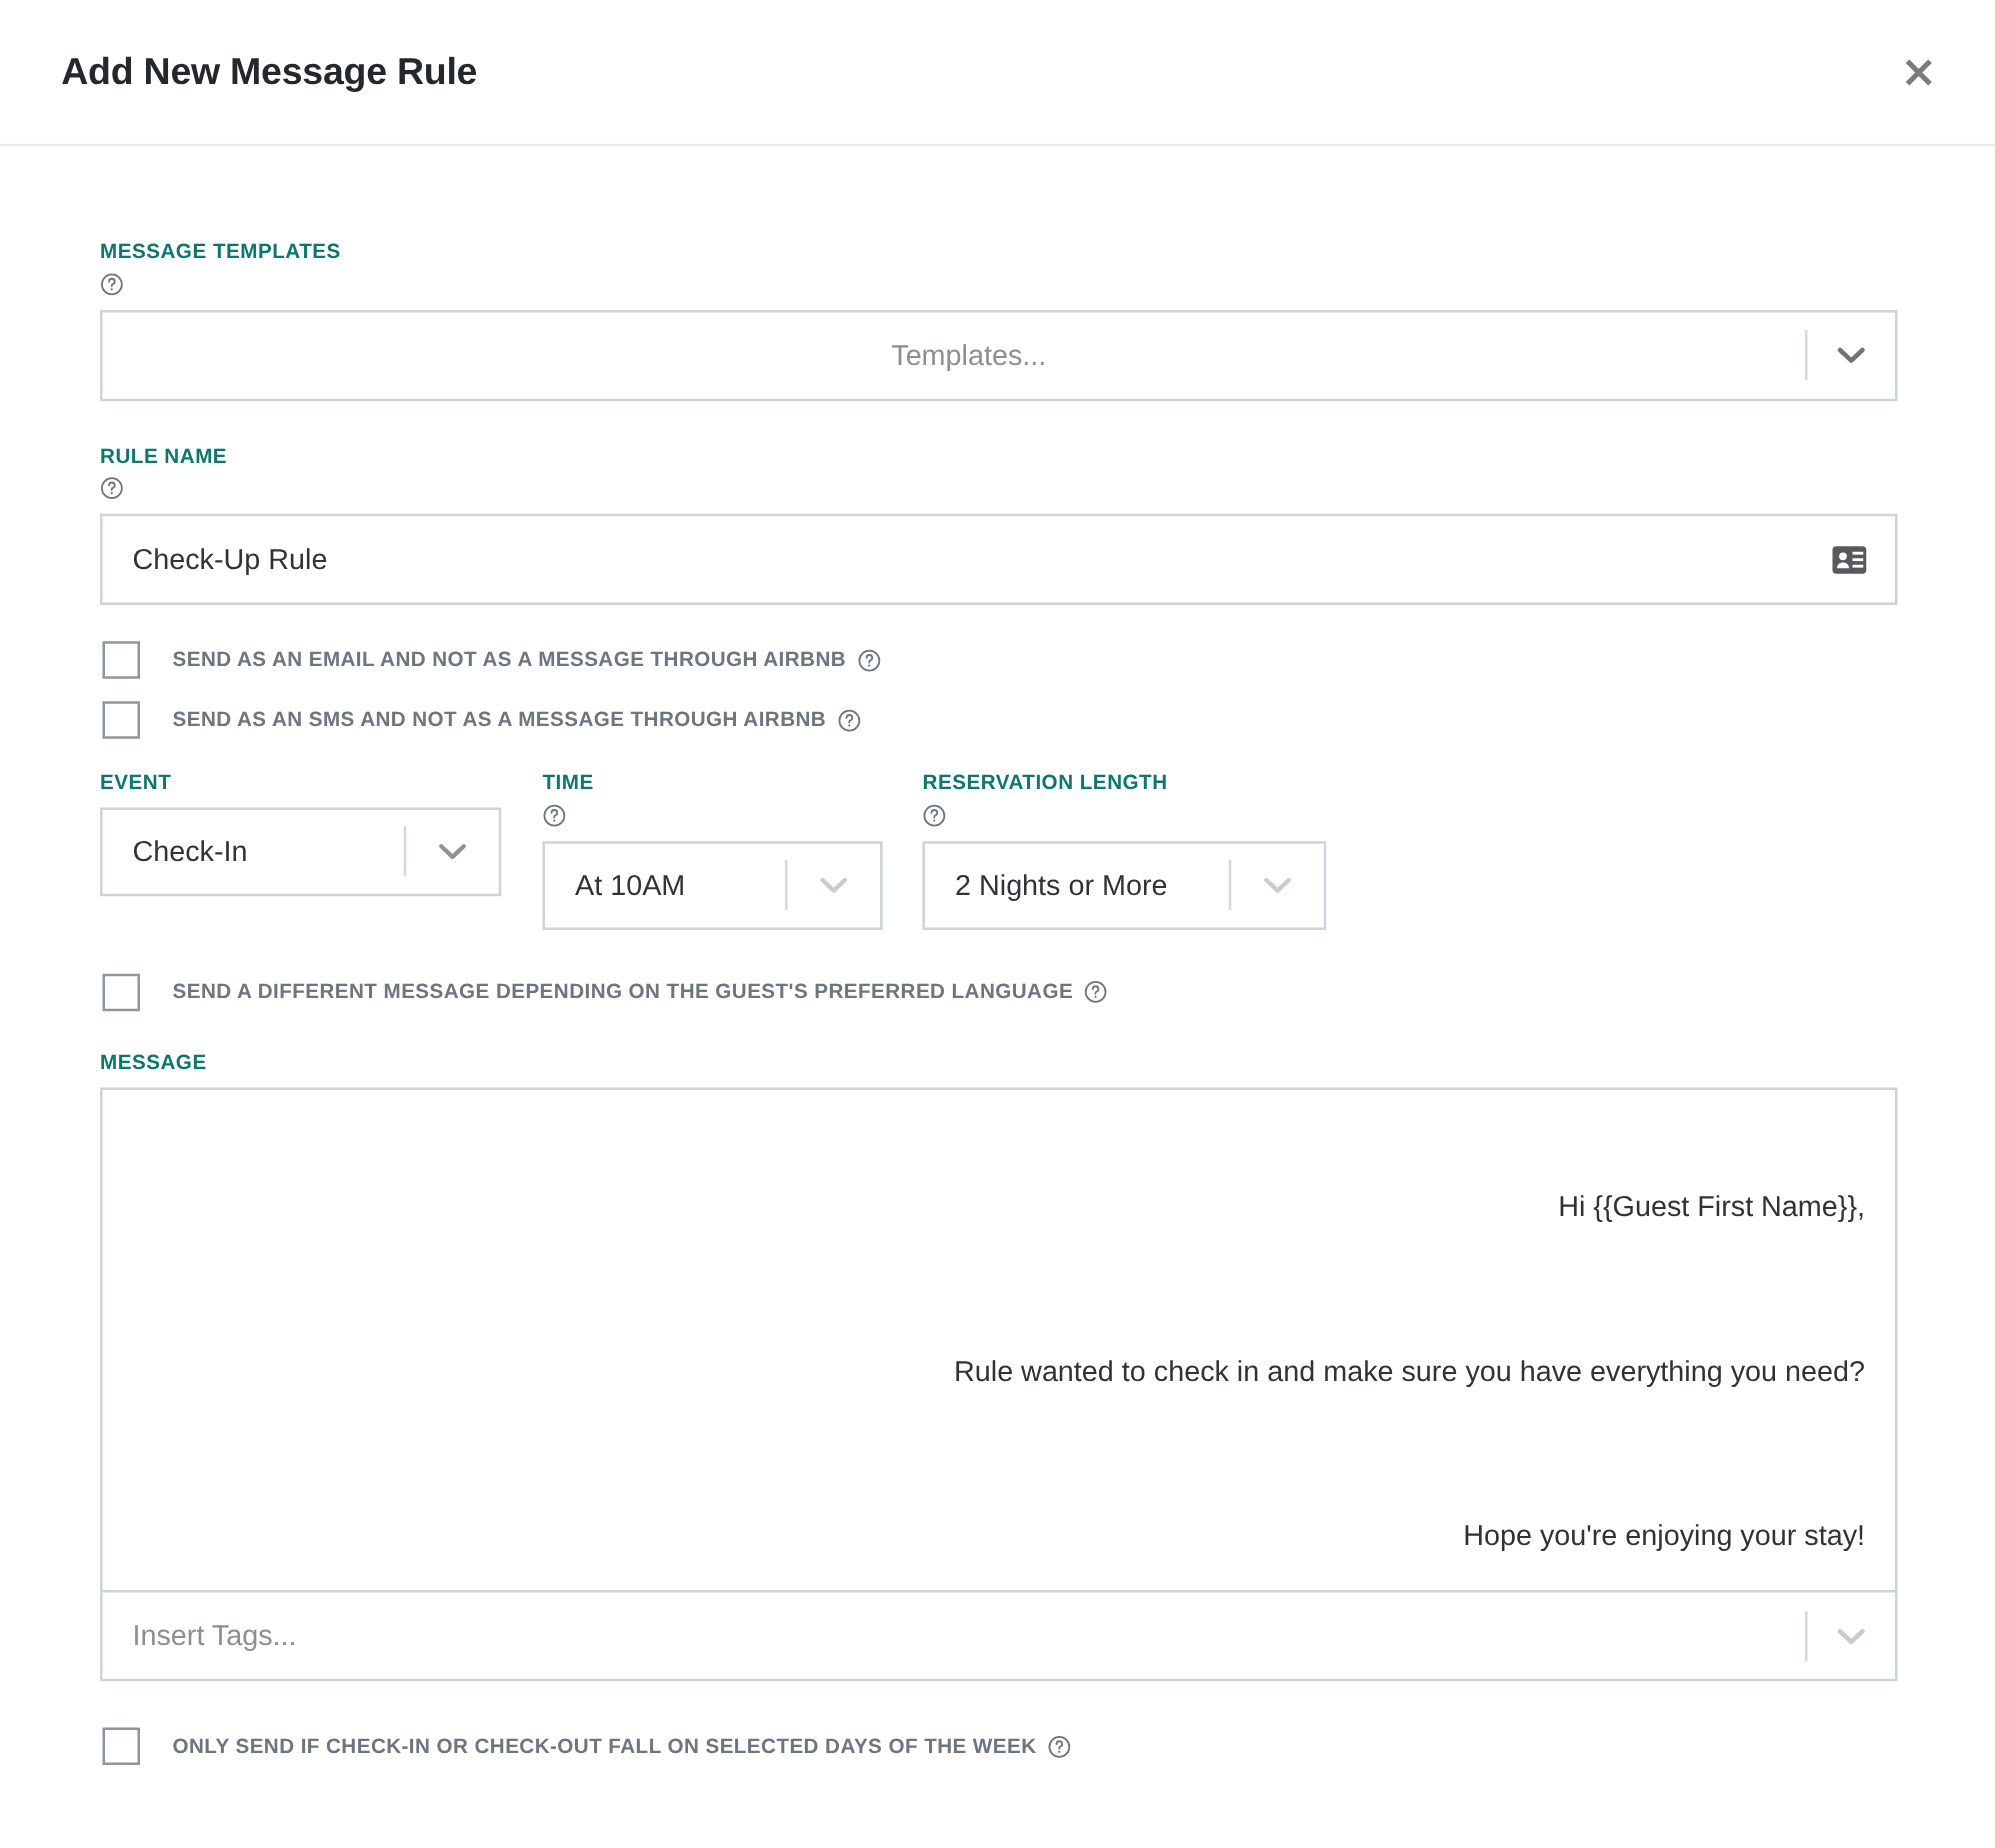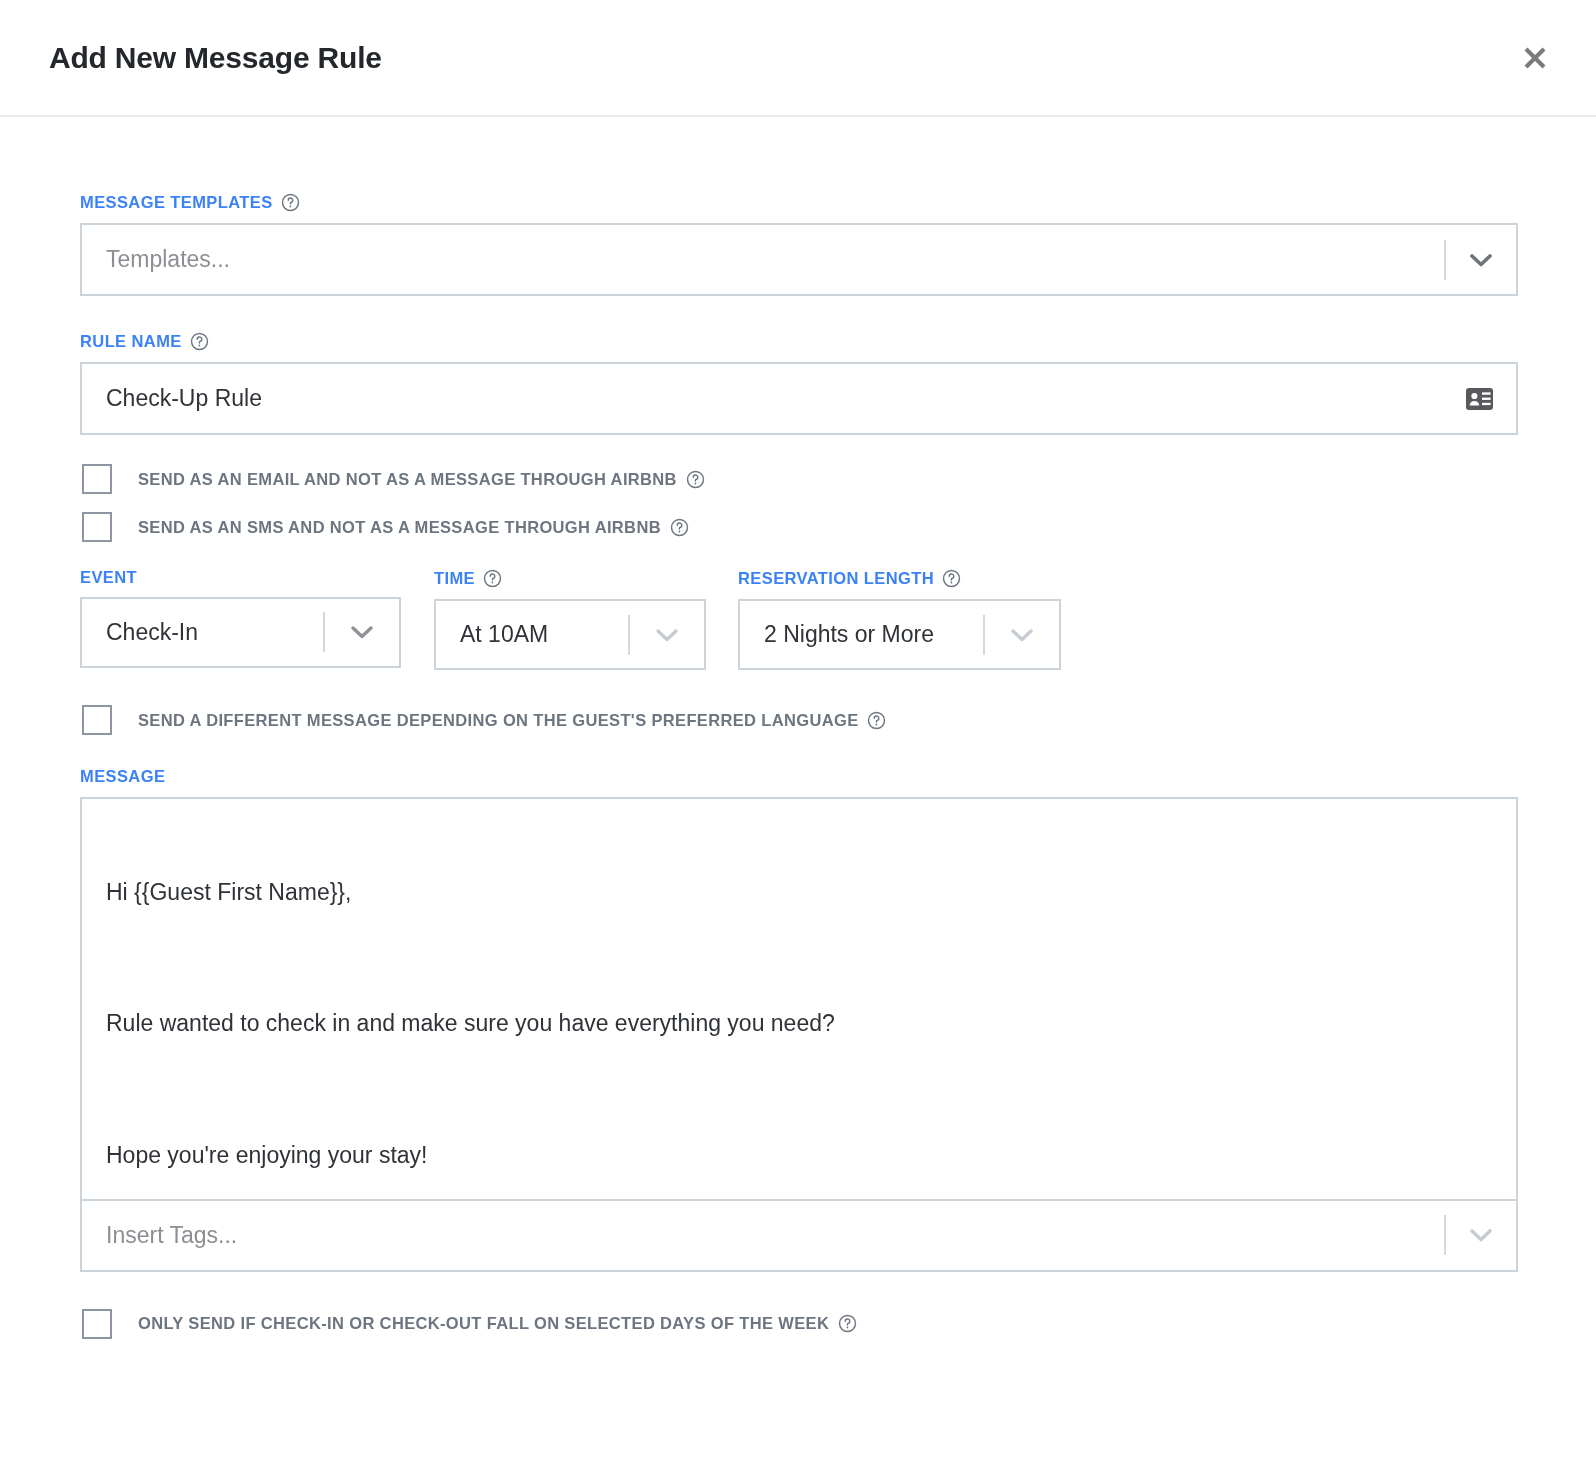--- a/index.html
+++ b/index.html
@@ -37,27 +37,27 @@
   }
   .close-btn svg { display:block; }
 
   
   .modal-body { padding: 76px 78px 0 80px; }
 
   .field-label {
     font-size: 16.5px;
     font-weight: bold;
     letter-spacing: 0.4px;
-    color: #3b82f6;
+    color: #0f766e;
     text-transform: uppercase;
     display: flex;
-    align-items: center;
     gap: 8px;
     margin-bottom: 11px;
     line-height: 1;
+    flex-direction: column;
   }
   .help-icon { display:inline-flex; align-items:center; }
   .help-icon svg { display:block; }
 
   
   .control {
     height: 73px;
     border: 2px solid #ccd4da;
     background: #fff;
     display: flex;
@@ -65,21 +65,21 @@
     position: relative;
   }
   .control .value {
     flex: 1;
     padding-left: 24px;
     font-size: 23px;
     color: #2f3337;
     white-space: nowrap;
     overflow: hidden;
   }
-  .control .value.placeholder { color: #8b8f93; }
+  .control .value.placeholder { color: #8b8f93; text-align: center; }
   .control .divider {
     width: 2px;
     height: 40px;
     background: #d3d8dd;
     margin-right: 0;
   }
   .control .chev {
     width: 70px;
     display: flex;
     align-items: center;
@@ -153,21 +153,21 @@
   .msg-wrap { border: 2px solid #ccd4da; }
   .msg-area {
     height: 400px;
     padding: 26px 24px 0 24px;
     font-size: 23px;
     color: #2f3337;
     line-height: 1.18;
     white-space: pre-wrap;
     overflow: hidden;
   }
-  .msg-area p { margin: 0 0 50px 0; }
+  .msg-area p { margin: 0 0 50px 0; text-align: right; }
   .msg-area p:last-child { margin-bottom: 0; }
   .tags-bar {
     border-top: 2px solid #ccd4da;
     height: 71px;
     display: flex;
     align-items: center;
   }
   .tags-bar .value {
     flex: 1;
     padding-left: 24px;

